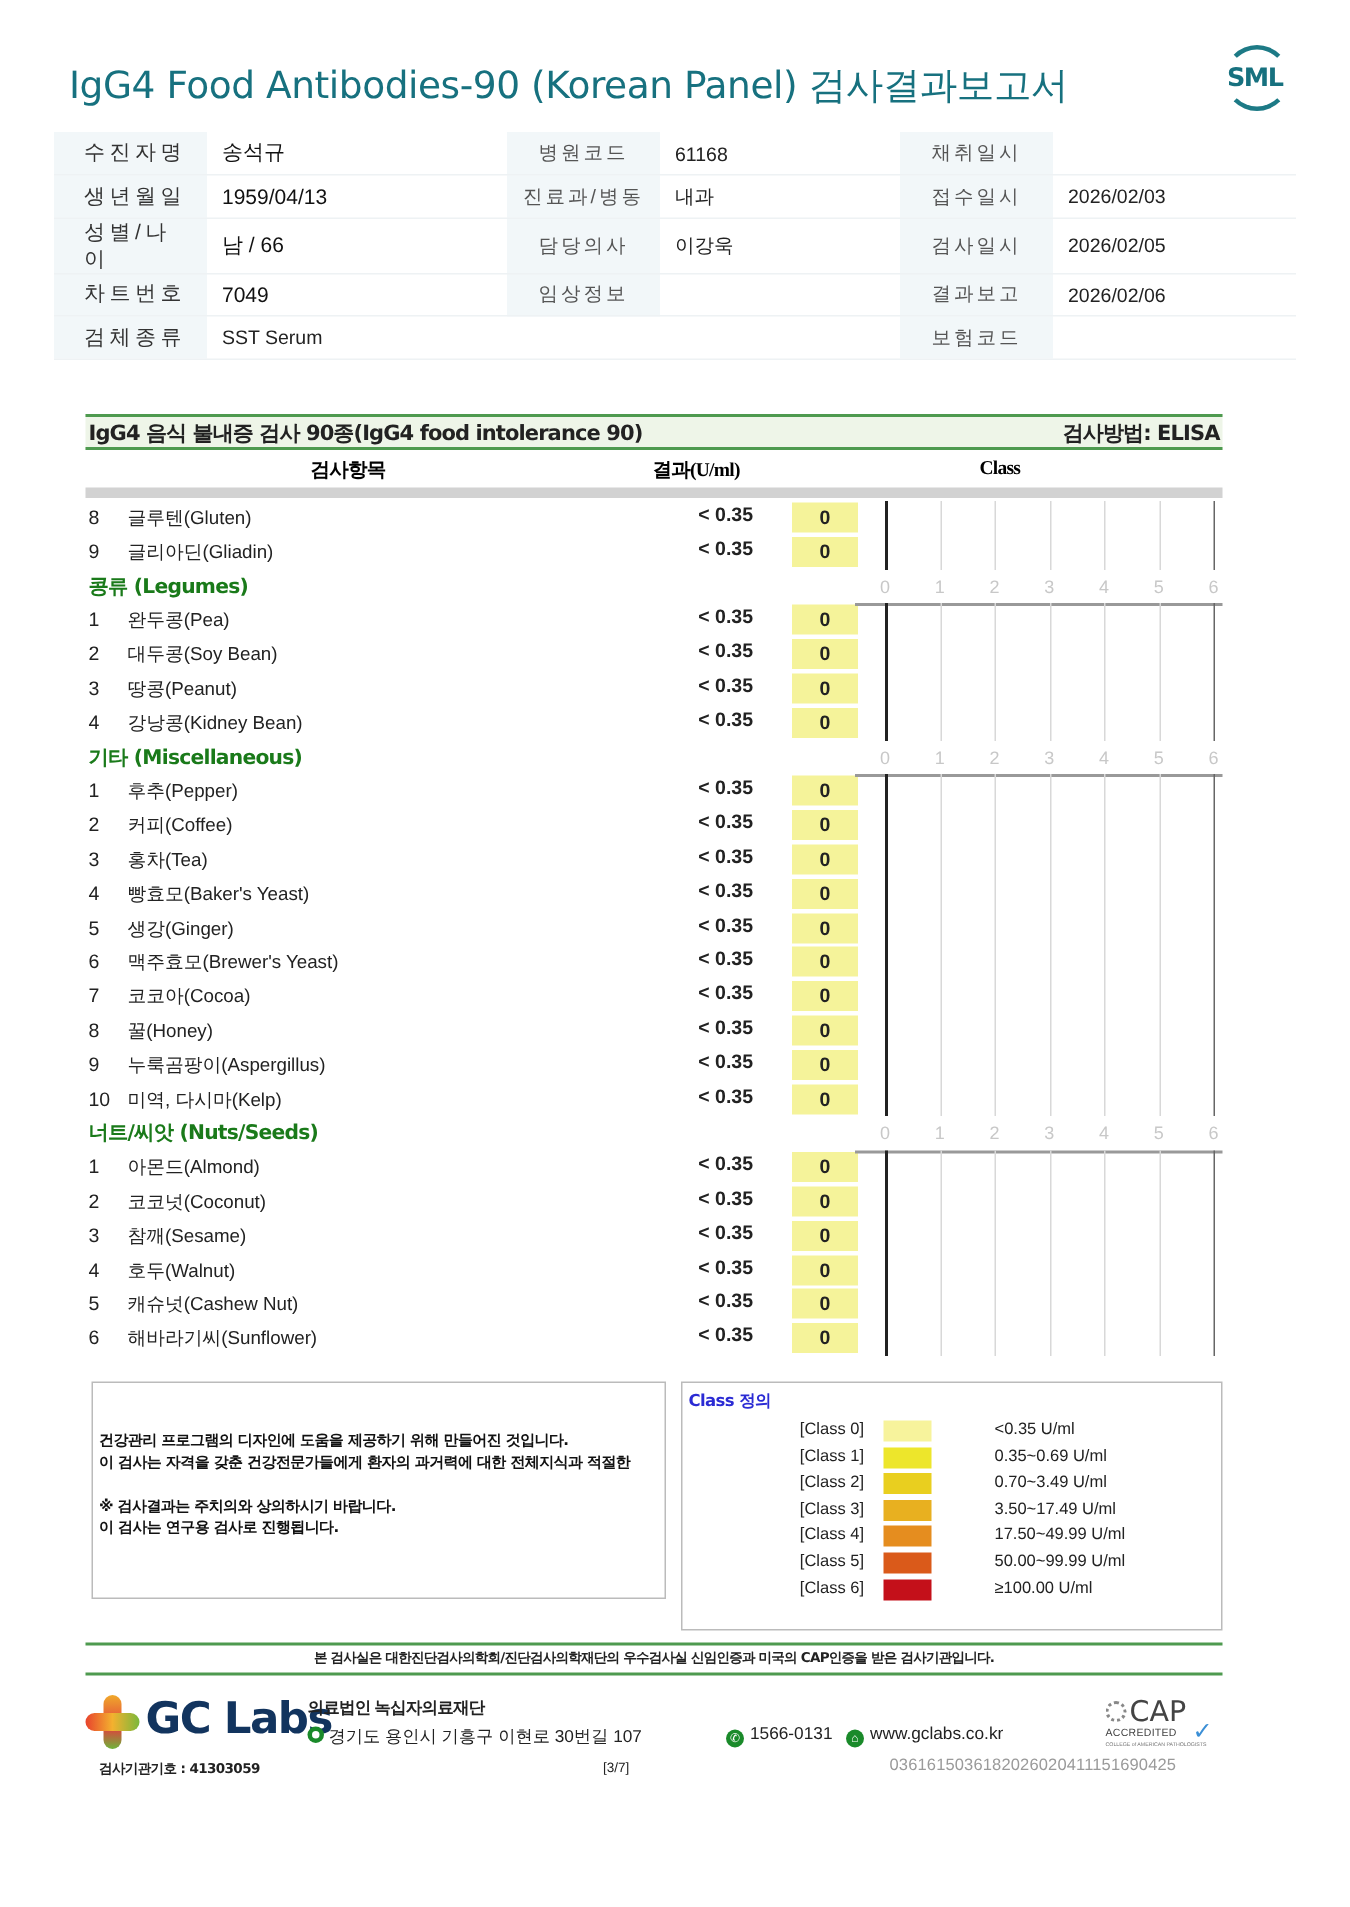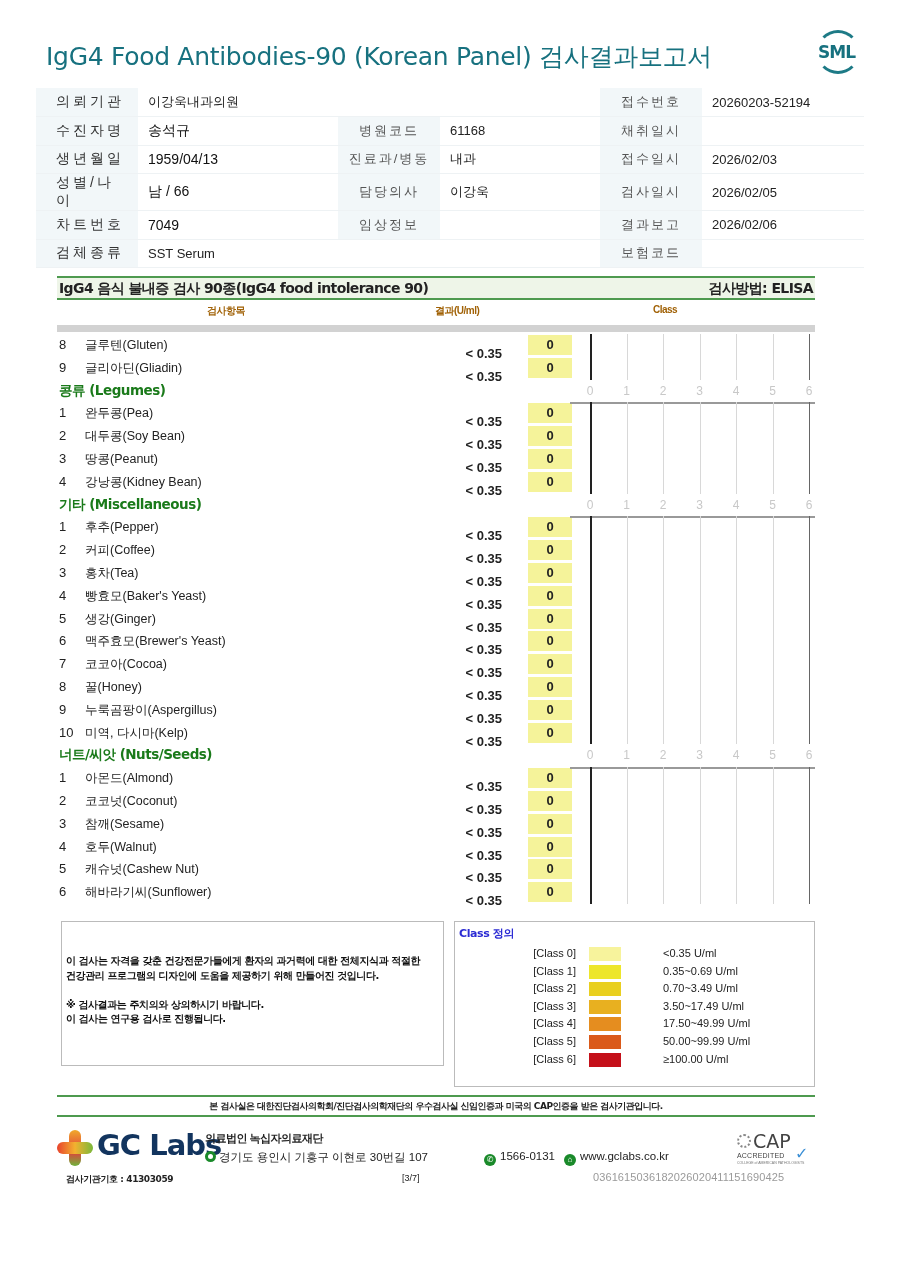--- a/index.html
+++ b/index.html
@@ -12,27 +12,27 @@
   table.info { position: absolute; left: 36px; top: 88px; width: 828px; border-collapse: collapse; font-size: 13px; }
   table.info td { height: 28.5px; border-bottom: 1px solid #eef2f4; padding: 0 10px; }
   table.info td.lbl { background: #f2f7f9; color: #333; letter-spacing: 3px; width: 102px; text-align: left; padding-left: 20px; font-size: 14px; }
   table.info td.lbl2 { background: #f2f7f9; color: #555; letter-spacing: 2px; width: 102px; text-align: center; font-size: 13px; }
   table.info td.val { color: #222; }
   table.info td.valb { color: #111; font-size: 14px; }
 
   .panel-hdr { position: absolute; left: 57px; top: 276px; width: 758px; height: 24px; background: #eef5e8; border-top: 2px solid #4e9a4f; border-bottom: 2px solid #4e9a4f; font-weight: bold; font-size: 14px; font-family: "DejaVu Sans", sans-serif; letter-spacing: -0.6px; }
   .panel-hdr .l { position: absolute; left: 2px; top: 2px; }
   .panel-hdr .r { position: absolute; right: 2px; top: 2px; }
-  .col-hdr { position: absolute; top: 304px; font-weight: bold; color: #a16207; font-size: 10px; font-family: Liberation Sans, sans-serif; letter-spacing: -0.5px; }
+  .col-hdr { position: absolute; top: 304px; font-weight: bold; color: #000000; font-size: 13px; font-family: Liberation Serif, serif; letter-spacing: -0.5px; }
   .grey-bar { position: absolute; left: 57px; top: 325px; width: 758px; height: 7px; background: #d2d2d2; }
 
   .row { position: absolute; left: 57px; width: 758px; height: 22px; font-size: 12.5px; }
   .row .num { position: absolute; left: 2px; top: 3px; width: 22px; font-size: 13px; }
   .row .name { position: absolute; left: 28px; top: 3px; }
-  .row .res { position: absolute; left: 380px; width: 65px; top: 12px; text-align: right; font-weight: bold; font-size: 13px; }
+  .row .res { position: absolute; left: 380px; width: 65px; top: 1px; text-align: right; font-weight: bold; font-size: 13px; }
   .row .cls { position: absolute; left: 471px; top: 1px; width: 44px; height: 20px; background: #f5f39a; text-align: center; font-weight: bold; font-size: 13px; line-height: 20px; }
   .sec { position: absolute; left: 59px; font-weight: bold; color: #1a7a1a; font-size: 13.5px; font-family: "DejaVu Sans", sans-serif; letter-spacing: -0.5px; }
 
   .grid { position: absolute; left: 590px; width: 225px; }
   .grid .vl { position: absolute; top: 0; bottom: 0; width: 1px; background: #d8d8d8; }
   .grid .vl.first { background: #222; width: 1.5px; }
   .grid .vl.last { background: #666; }
   .grid .hl { position: absolute; left: -20px; right: 0; top: 0; height: 2px; background: #999; }
   .axis { position: absolute; left: 580px; width: 240px; height: 16px; font-size: 12px; color: #c8c8c8; }
   .axis span { position: absolute; top: 0; width: 12px; text-align: center; margin-left: -6px; }
@@ -74,28 +74,20 @@
 <body>
 
 <div class="title">IgG4 Food Antibodies-90 (Korean Panel) 검사결과보고서</div>
 <div class="sml-logo">
   <div class="arc"></div>
   <div class="txt">SML</div>
 </div>
 
 <table class="info">
   <tbody id="info-body">
-      <tr>
-        <td class="lbl">의뢰기관</td>
-        <td class="val" style="width: 200px;">이강욱내과의원</td>
-        <td class="val"></td>
-        <td class="val" style="width: 160px;"></td>
-        <td class="lbl2">접수번호</td>
-        <td class="val">20260203-52194</td>
-      </tr>
       <tr>
         <td class="lbl">수진자명</td>
         <td class="val valb" style="width: 200px;">송석규</td>
         <td class="lbl2">병원코드</td>
         <td class="val" style="width: 160px;">61168</td>
         <td class="lbl2">채취일시</td>
         <td class="val"></td>
       </tr>
       <tr>
         <td class="lbl">생년월일</td>
@@ -340,22 +332,22 @@
       <div class="vl" style="left: 73px;"></div>
       <div class="vl" style="left: 109.5px;"></div>
       <div class="vl" style="left: 146px;"></div>
       <div class="vl" style="left: 182.5px;"></div>
       <div class="vl last" style="left: 219px;"></div>
     </div>
   </div>
 
 <div class="note-box">
   <div class="txt" id="notes-txt">
+      <p>건강관리 프로그램의 디자인에 도움을 제공하기 위해 만들어진 것입니다.</p>
       <p>이 검사는 자격을 갖춘 건강전문가들에게 환자의 과거력에 대한 전체지식과 적절한</p>
-      <p>건강관리 프로그램의 디자인에 도움을 제공하기 위해 만들어진 것입니다.</p>
       <p>&nbsp;</p>
       <p>※ 검사결과는 주치의와 상의하시기 바랍니다.</p>
       <p> 이 검사는 연구용 검사로 진행됩니다.</p>
     </div>
 </div>
 
 <div class="class-box">
   <div class="ttl">Class 정의</div>
   <div id="class-rows">
       <div class="cr" style="top: 12px;">

